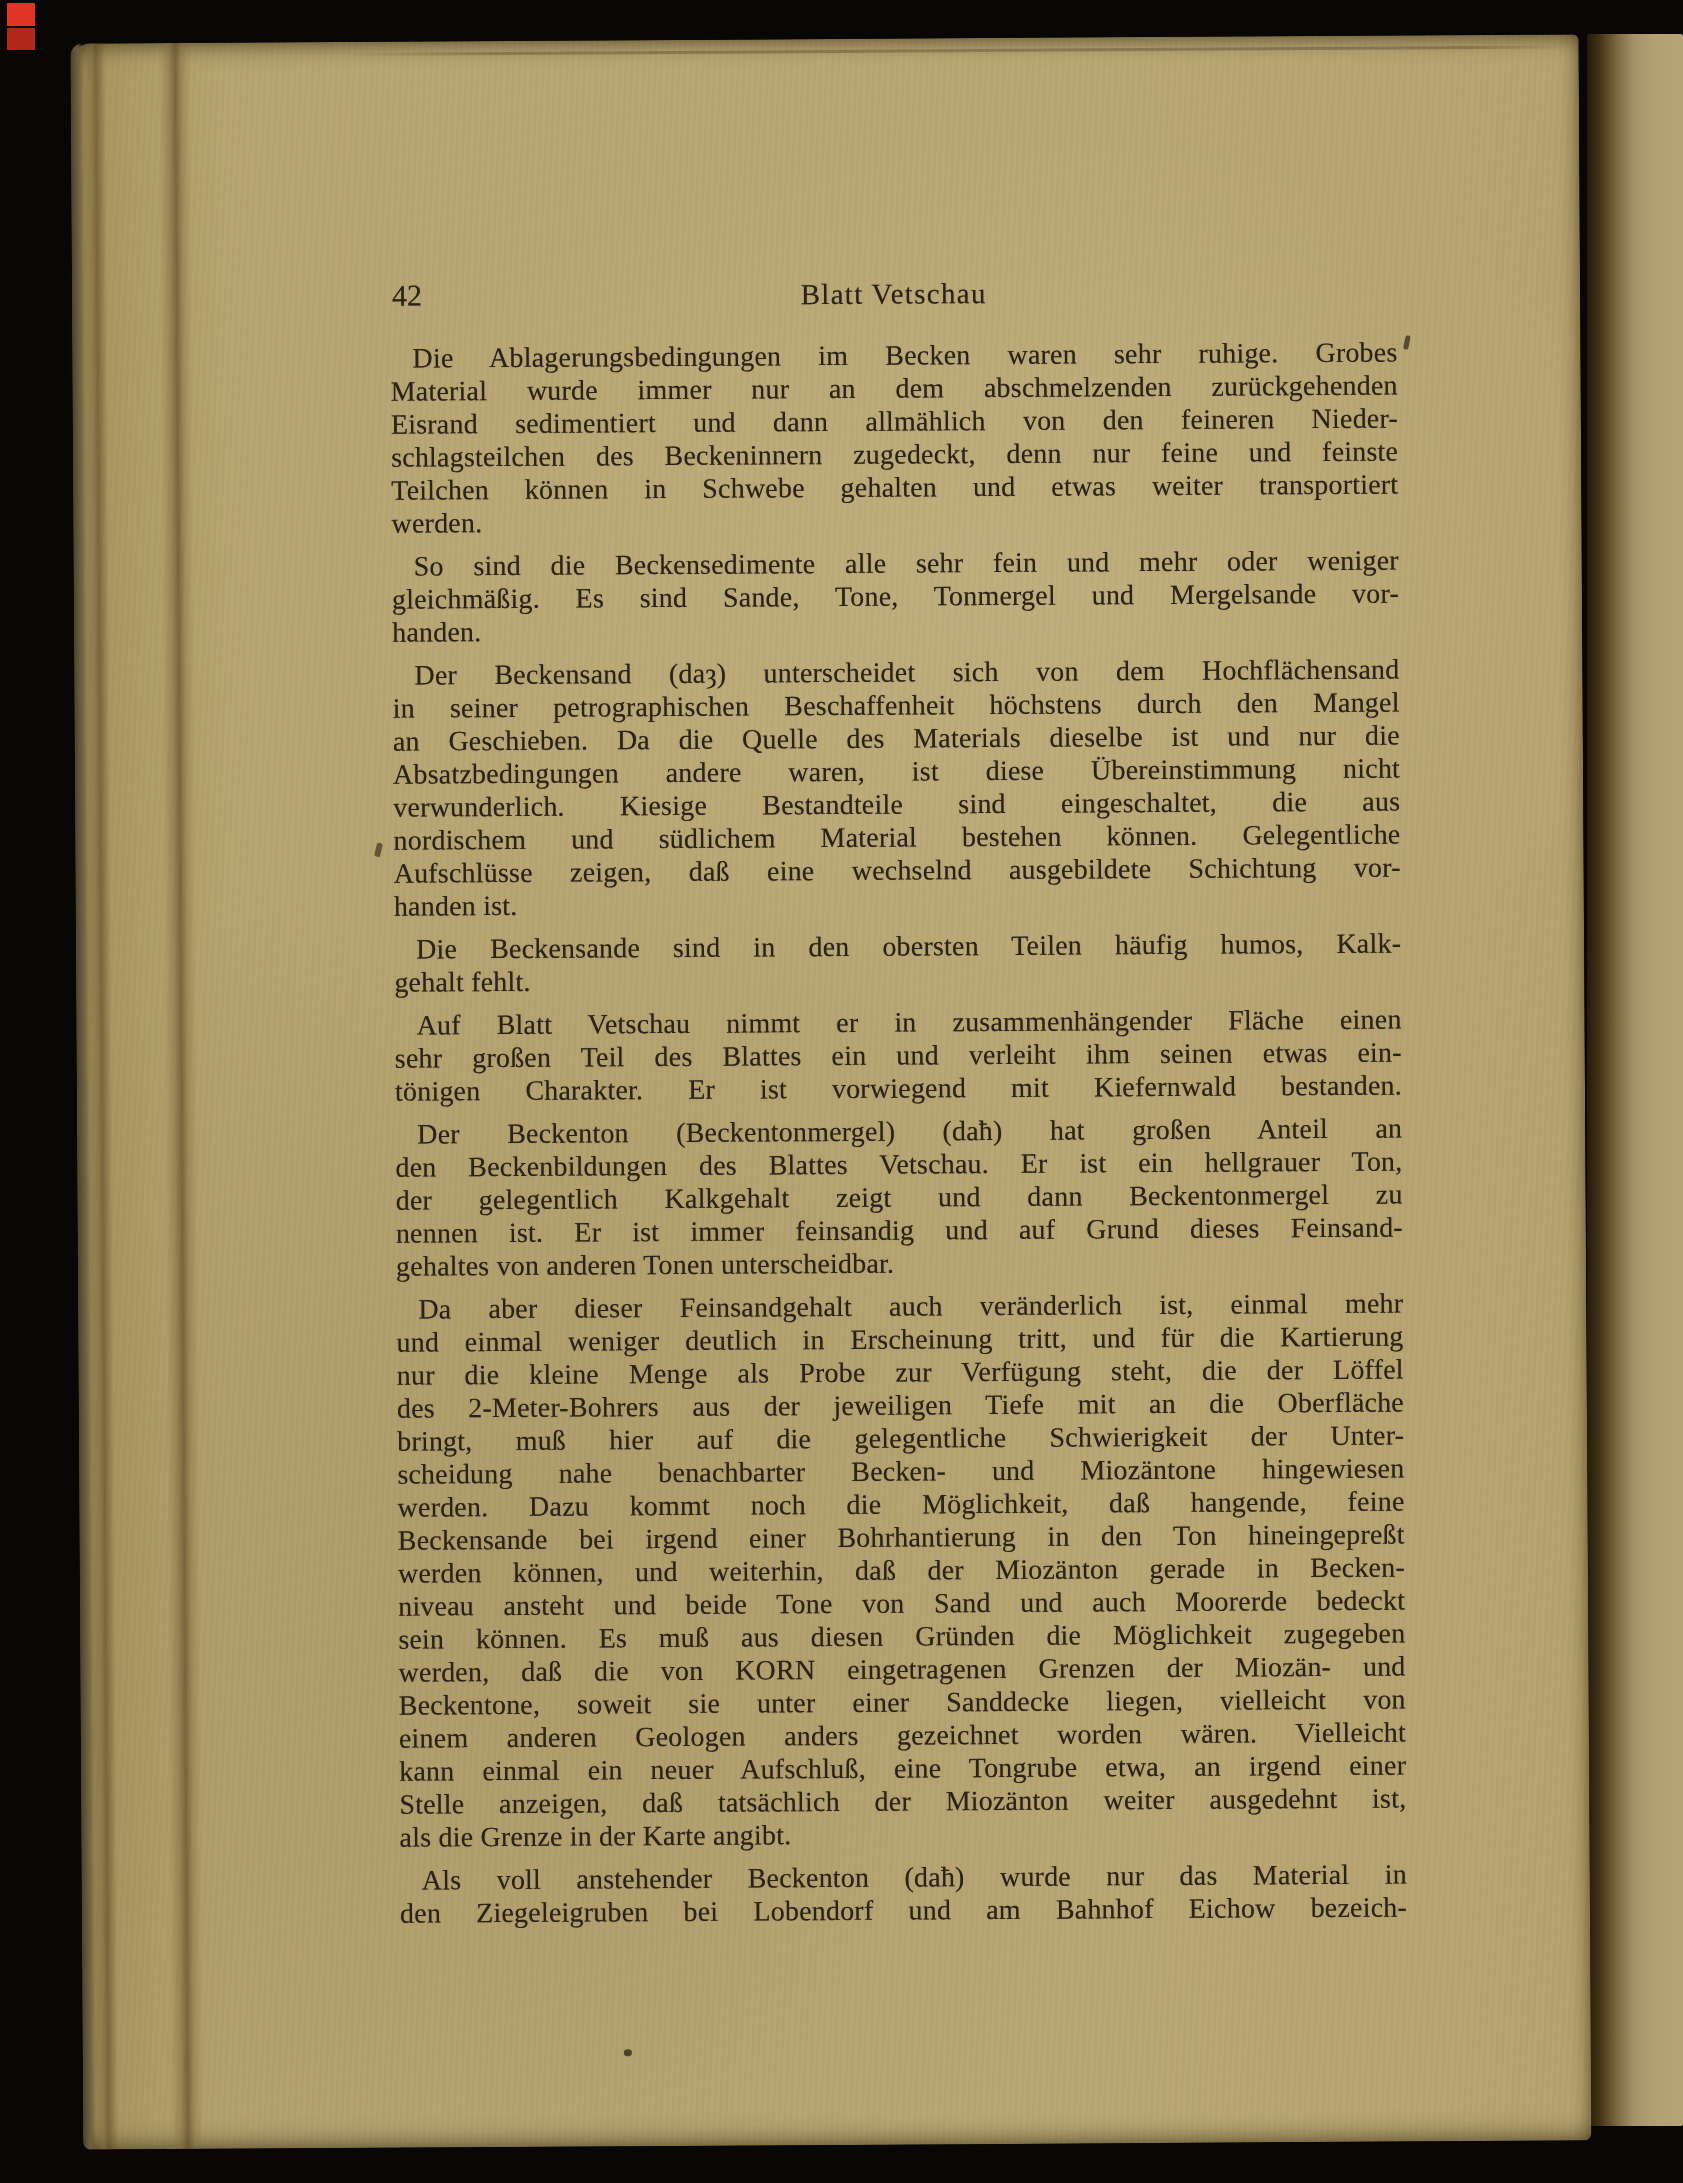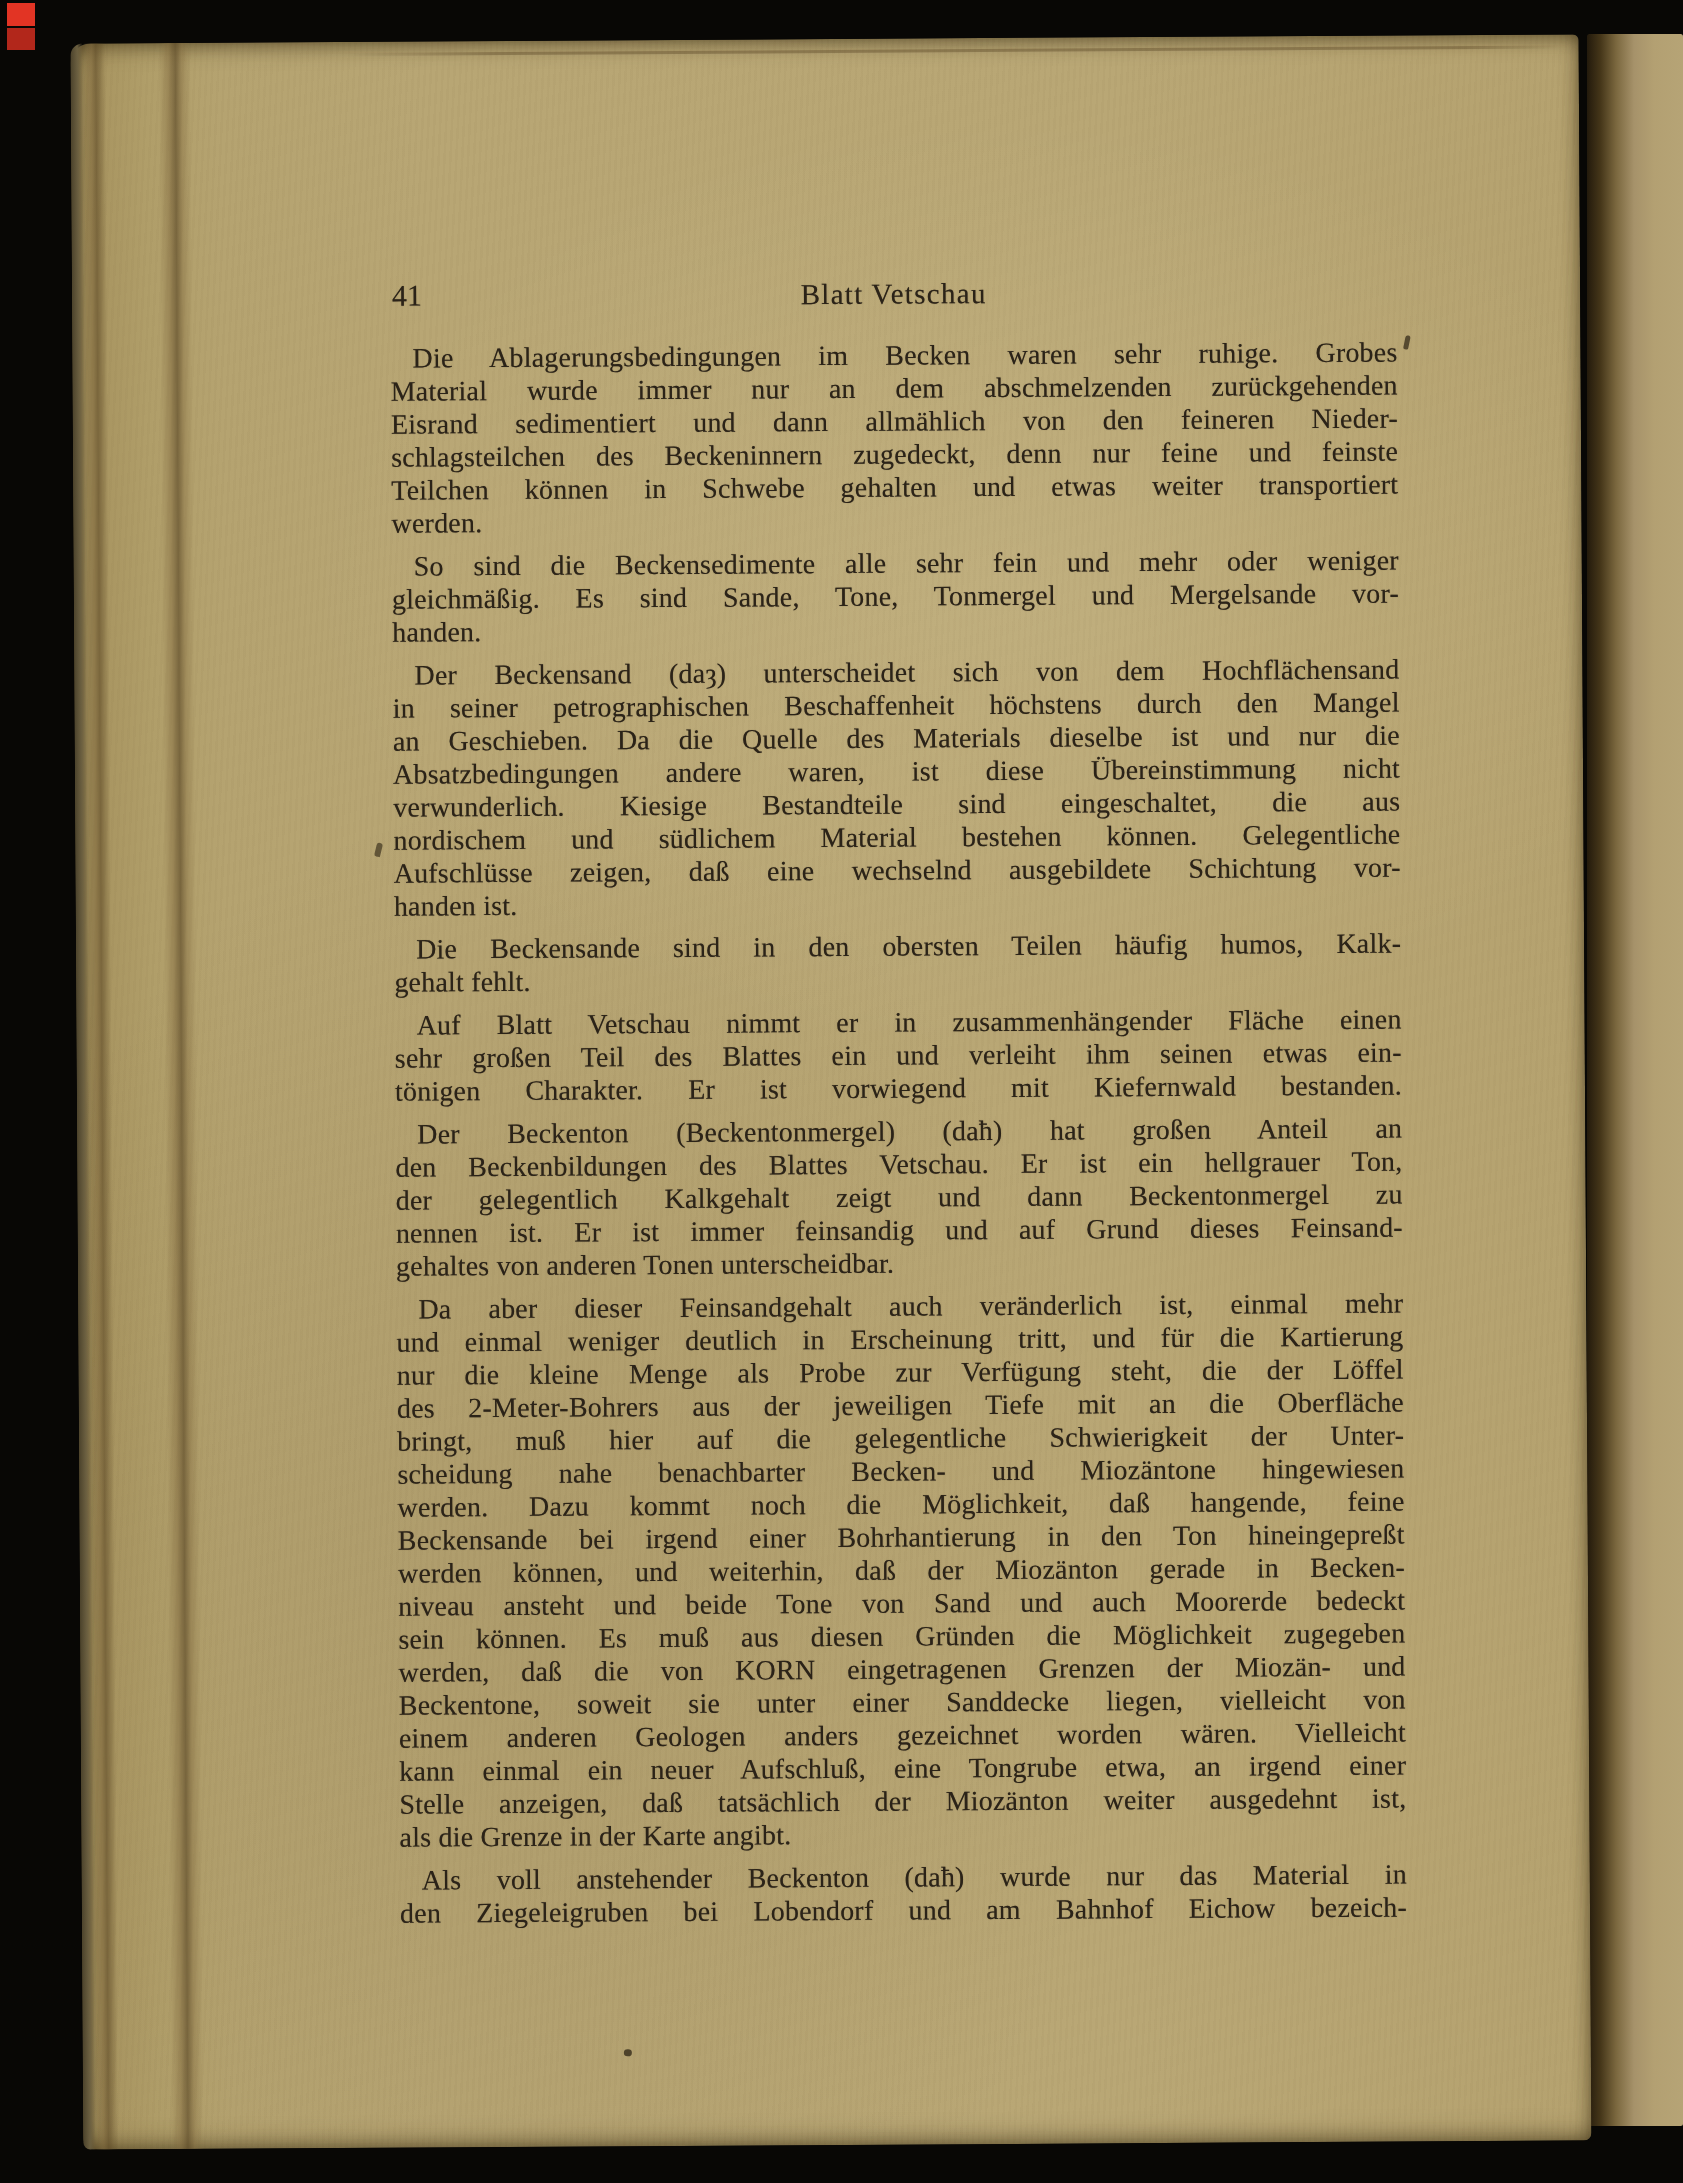--- a/index.html
+++ b/index.html
@@ -122,21 +122,21 @@
   <div class="corner-mark b"></div>
 
   <div class="backing-page"></div>
 
   <div class="page">
     <div class="ridge r1"></div>
     <div class="ridge r2"></div>
 
     <div class="content">
       <div class="pagehead">
-        <span class="page-number">41</span>
+        <span class="page-number">42</span>
         <span class="running-title">Blatt Vetschau</span>
       </div>
       <div id="body-text">
           <div class="para">
             <div class="line first">Die Ablagerungsbedingungen im Becken waren sehr ruhige. Grobes</div>
             <div class="line">Material wurde immer nur an dem abschmelzenden zurückgehenden</div>
             <div class="line">Eisrand sedimentiert und dann allmählich von den feineren Nieder-</div>
             <div class="line">schlagsteilchen des Beckeninnern zugedeckt, denn nur feine und feinste</div>
             <div class="line">Teilchen können in Schwebe gehalten und etwas weiter transportiert</div>
             <div class="line last">werden.</div>

